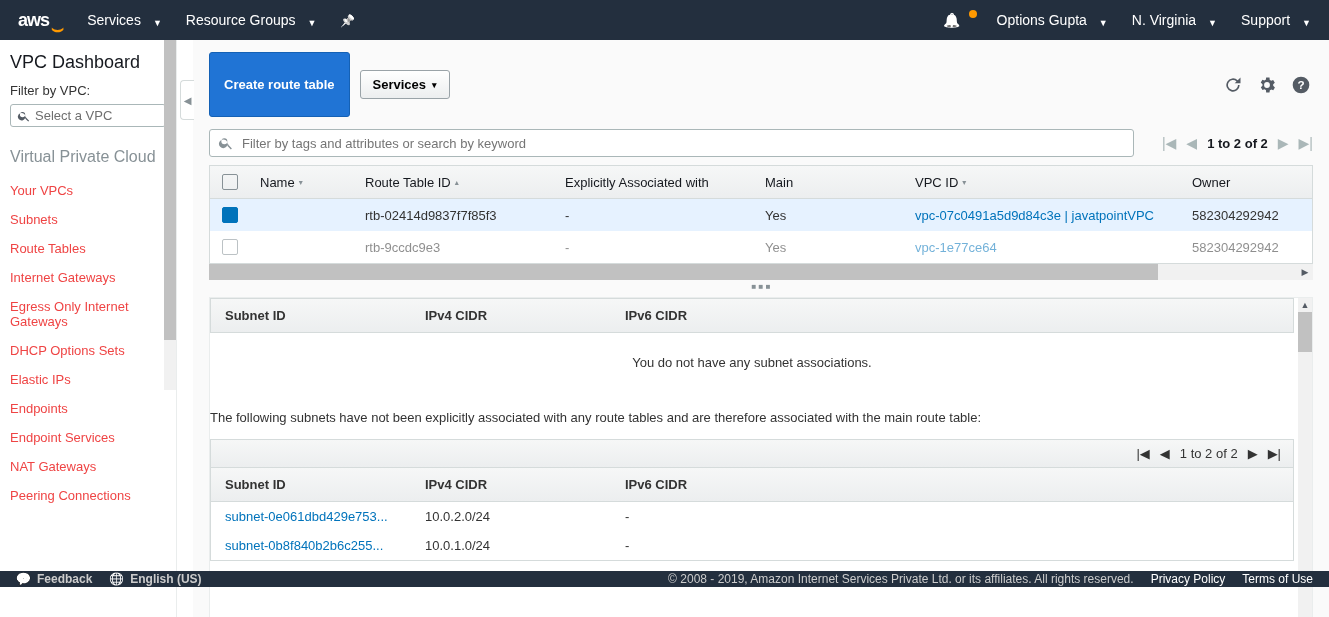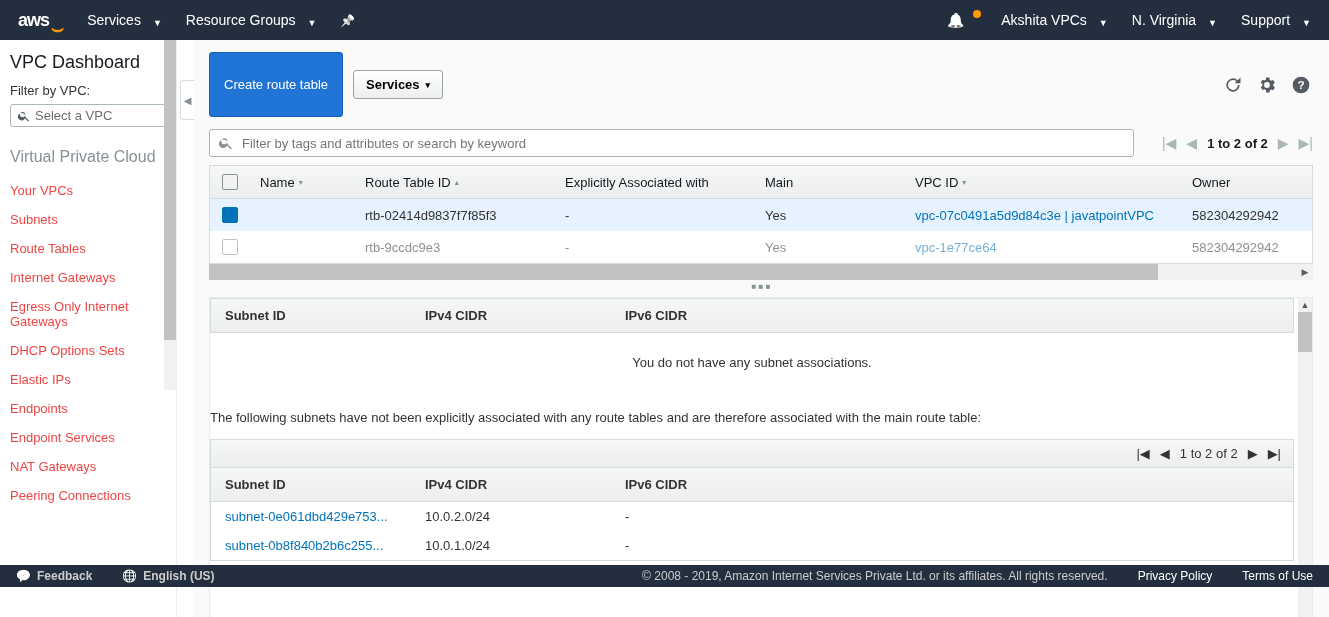--- a/index.html
+++ b/index.html
@@ -19,21 +19,21 @@
 .sidebar h1{font-size:18px;font-weight:400;padding:0 10px 10px;color:#16191f}
 .filter-lbl{padding:0 10px 6px;font-size:13px}
 .vpc-select{margin:0 10px 14px;display:flex;align-items:center;gap:4px;border:1px solid #aab7b8;border-radius:3px;padding:3px 6px;color:#6e6e6e;cursor:pointer}
 .section-hdr{color:#879196;font-size:16px;padding:6px 10px 10px;line-height:1.2}
 .side-link{padding:7px 10px;color:#ef4444;cursor:pointer;font-size:13px}
 .collapse-tab{position:absolute;right:-1px;top:40px;width:14px;height:40px;background:#fff;border:1px solid #d5dbdb;border-right:none;border-radius:4px 0 0 4px;display:flex;align-items:center;justify-content:center;font-size:10px;color:#879196;cursor:pointer;z-index:5}
 .side-scroll-track{position:absolute;right:0;top:0;width:12px;height:350px;background:#f1f1f1}
 .side-scroll-thumb{position:absolute;right:0;top:0;width:12px;height:300px;background:#c1c1c1}
 .main{flex:1;display:flex;flex-direction:column;background:#fafafa;position:relative}
 .toolbar{display:flex;align-items:center;padding:12px 16px;gap:10px}
-.btn-primary{background:#2074d5;color:#fff;border:1px solid #1461b5;border-radius:3px;padding:24px 14px;font-weight:400;font-size:13px;cursor:pointer}
+.btn-primary{background:#2074d5;color:#fff;border:1px solid #1461b5;border-radius:3px;padding:24px 14px;font-weight:700;font-size:13px;cursor:pointer}
 .btn-default{background:linear-gradient(#fff,#eceeef);border:1px solid #9aa3a8;border-radius:3px;padding:6px 12px;font-weight:700;font-size:13px;cursor:pointer;display:flex;align-items:center;gap:6px}
 .toolbar .sp{flex:1}
 .icon-btn{width:24px;height:24px;display:flex;align-items:center;justify-content:center;cursor:pointer;color:#545b64;font-size:18px}
 .searchbar{margin:0 16px 8px;background:#fff;border:1px solid #aab7b8;border-radius:3px;display:flex;align-items:center;padding:5px 8px;gap:8px}
 .searchbar input{border:none;outline:none;flex:1;font-size:13px}
 #search-icon-svg{width:16px;height:16px;fill:#879196}
 .pager{display:flex;align-items:center;gap:10px;color:#545b64}
 .pager .pg-btn{cursor:pointer;font-size:14px;color:#aab7b8}
 .pager .range{font-weight:700;color:#16191f}
 .top-row{display:flex;align-items:center;margin:0 16px 8px;gap:28px}
@@ -68,21 +68,21 @@
 .c-v6{flex:1}
 .empty{padding:22px 0;text-align:center;color:#333}
 .note{padding:18px 0 14px;color:#333;font-size:13px}
 .pager2{display:flex;justify-content:flex-end;align-items:center;gap:10px;background:linear-gradient(#f6f7f7,#eceeef);border:1px solid #d5dbdb;padding:6px 12px}
 .subtable{border:1px solid #d5dbdb;border-top:none}
 .subtr{display:flex}
 .subtd{padding:7px 14px}
 .vscroll{position:absolute;right:0;top:0;width:14px;height:100%;background:#f1f1f1}
 .vscroll .tharrow{height:14px;display:flex;align-items:center;justify-content:center;font-size:9px;color:#545b64}
 .vscroll .vthumb{position:absolute;right:0;top:14px;width:14px;height:40px;background:#c1c1c1}
-.footer{position:absolute;bottom:0;left:0;right:0;height:22px;background:#232f3e;color:#ccc;display:flex;align-items:center;padding:0 16px;font-size:12px;gap:30px}
+.footer{position:absolute;bottom:0;left:0;right:0;height:16px;background:#232f3e;color:#ccc;display:flex;align-items:center;padding:0 16px;font-size:12px;gap:17px}
 .footer .sp{flex:1}
 .footer a{color:#fff;cursor:pointer}
 .footer .fb::before{content:"💬";margin-right:6px;filter:grayscale(1) brightness(200%)}
 .footer .globe::before{content:"🌐";margin-right:6px;filter:grayscale(1) brightness(180%)}
 .content-host{position:relative;height:547px}
 </style>
 </head>
 <body>
 
 <div class="topnav">
@@ -100,21 +100,21 @@
   </div>
   <div class="nav-item">
       <span class="pin-icon"></span>
     </div>
   <div class="spacer"></div>
   <div class="nav-item bell">
     <span></span>
     <span class="dot"></span>
   </div>
   <div class="nav-item">
-    <span>Akshita VPCs</span>
+    <span>Options Gupta</span>
     <span class="caret">▼</span>
   </div>
   <div class="nav-item">
     <span>N. Virginia</span>
     <span class="caret">▼</span>
   </div>
   <div class="nav-item">
     <span>Support</span>
     <span class="caret">▼</span>
   </div>

